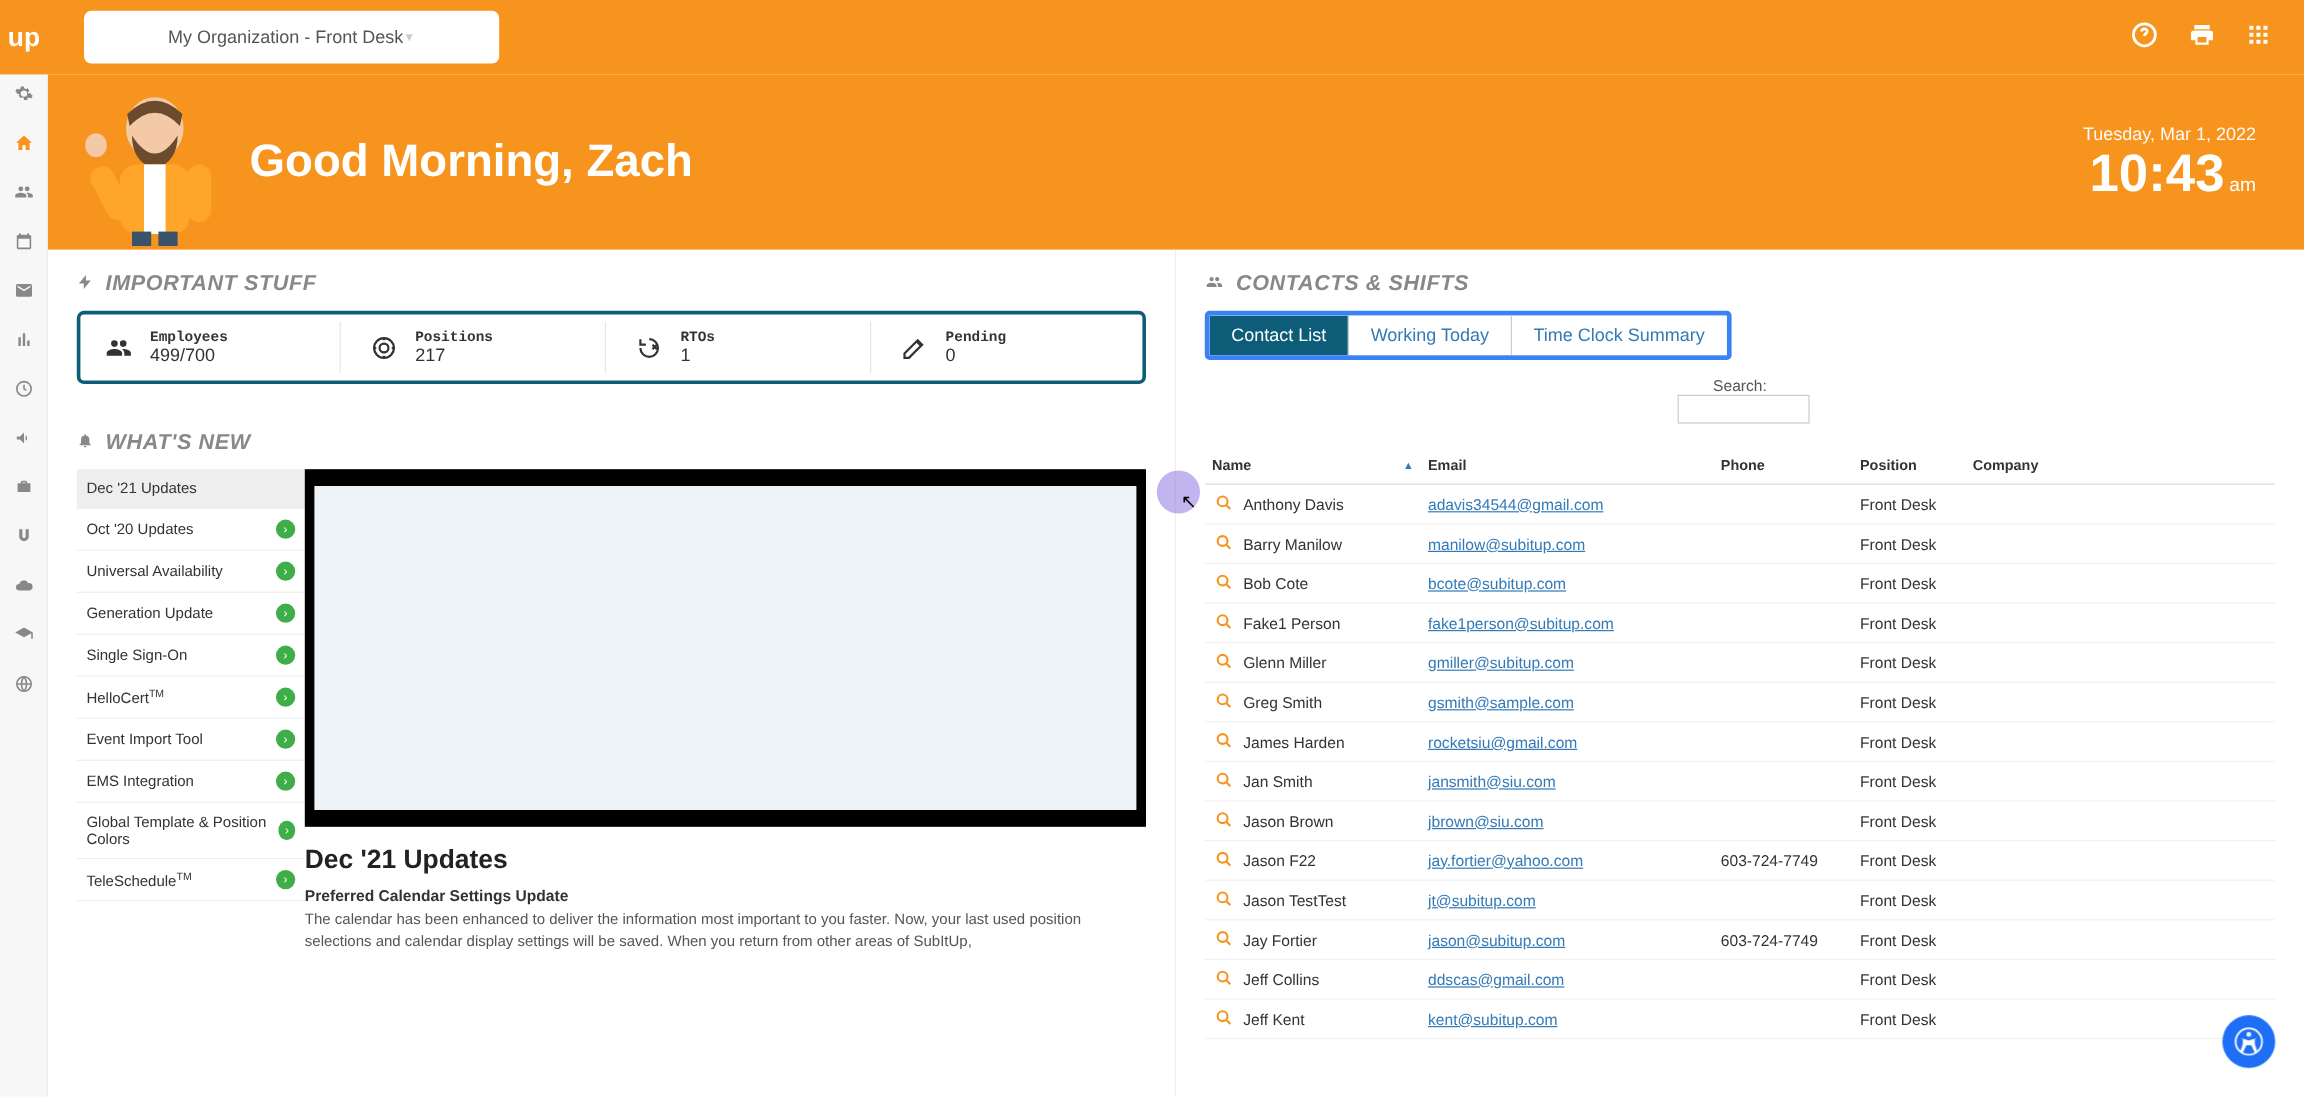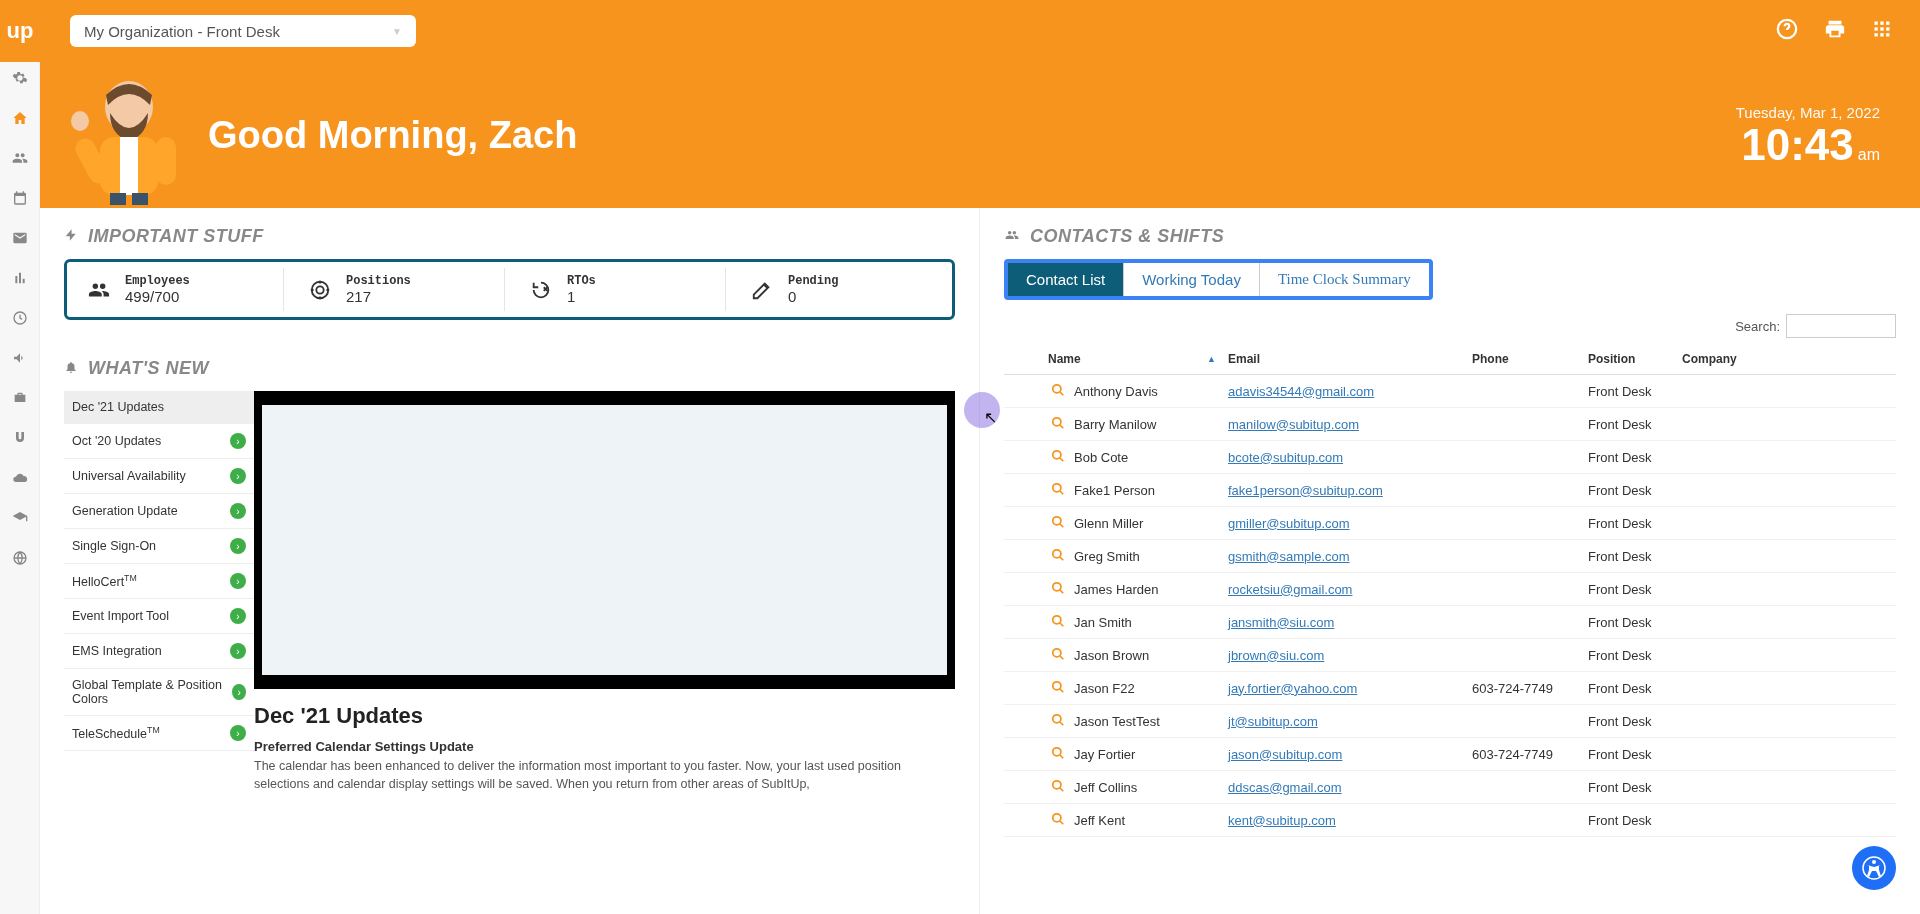--- a/index.html
+++ b/index.html
@@ -5,21 +5,21 @@
 * { margin:0; padding:0; box-sizing:border-box; font-family: -apple-system, BlinkMacSystemFont, "Segoe UI", Helvetica, Arial, sans-serif; }
 body { background:#fff; color:#333; overflow:hidden; }
 .app { display:flex; height:914px; width:1920px; }
 .mini-sidebar { width:40px; background:#f7f7f7; border-right:1px solid #eee; display:flex; flex-direction:column; align-items:center; padding-top:70px; gap:20px; position:relative; z-index:5;}
 .mini-sidebar .mi { color:#888; cursor:pointer; }
 .mini-sidebar .mi.active { color:#f7941e; }
 .main { flex:1; display:flex; flex-direction:column; }
 .topbar { background:#f7941e; height:62px; display:flex; align-items:center; padding:0 28px 0 0; position:relative; z-index:4;}
 .logo { width:40px; height:62px; background:#f7941e; display:flex; align-items:center; justify-content:center; position:absolute; left:0; top:0; z-index:6;}
 .logo-txt { color:#fff; font-weight:900; font-size:22px; }
-.org-selector { background:#fff; border-radius:6px; height:32px; width:346px; margin-left:30px; display:flex; align-items:center; padding:10px 14px; justify-content:space-between; color:#555; font-size:15px; cursor:pointer;}
+.org-selector { background:#fff; border-radius:6px; height:44px; width:346px; margin-left:30px; display:flex; align-items:center; padding:10px 14px; justify-content:center; color:#555; font-size:15px; cursor:pointer;}
 .org-caret { color:#ccc; font-size:10px; }
 .top-right { margin-left:auto; display:flex; gap:26px; align-items:center; }
 .top-icon { color:#fff; cursor:pointer; }
 .hero { background:#f7941e; height:146px; display:flex; align-items:center; padding:0 40px 0 24px; position:relative;}
 .avatar { width:130px; height:140px; display:flex; align-items:flex-end; justify-content:center;}
 .avatar svg { display:block; }
 .greeting { color:#fff; font-size:38px; font-weight:800; margin-left:14px;}
 .datetime { margin-left:auto; text-align:right; color:#fff; }
 .datetime .date { font-size:15px; opacity:.95; }
 .datetime .time { font-size:44px; font-weight:800; line-height:1; margin-top:2px;}
@@ -43,28 +43,28 @@
 .wn-body { flex:1; }
 .video-thumb { background:#000; height:298px; position:relative; display:flex; align-items:center; justify-content:center;}
 .video-thumb .play { width:60px; height:60px; background:rgba(247,148,30,.9); display:flex; align-items:center; justify-content:center; color:#fff; font-size:26px;}
 .video-inner { position:absolute; inset:14px 8px; background:#eef3f7; }
 .article { padding:14px 0 0 0;}
 .article h2 { font-size:22px; font-weight:800; color:#222; margin-bottom:10px;}
 .article h4 { font-size:13px; font-weight:700; margin-bottom:4px;}
 .article p { font-size:12.5px; color:#555; line-height:1.4;}
 .tabs { display:flex; border:4px solid #3b82f6; border-radius:4px; overflow:hidden; width:fit-content;}
 .tab { padding:8px 18px; font-size:15px; color:#337ab7; background:#fff; cursor:pointer; border-right:1px solid #ccc;}
-.tab:last-child{border-right:none;font-family:Liberation Serif, serif;}
+.tab:last-child{border-right:none;}
 .tab.active { background:#0d5d78; color:#fff; }
-.search-row { display:flex; justify-content:flex-end; align-items:center; margin:14px 0 6px; font-size:13px; color:#555;}
+.search-row { display:flex; justify-content:flex-end; align-items:center; margin:14px 0 20px; font-size:13px; color:#555;flex-direction:column;}
 .search-row input { border:1px solid #ccc; height:24px; width:110px; margin-left:6px; padding:0 4px; font-size:12px;}
 .contacts { width:100%; position:relative;}
 .chead { display:flex; font-size:12px; font-weight:700; color:#333; border-bottom:1px solid #ddd; padding:8px 0;}
 .chead > div, .crow > div { padding:0 6px; }
-.c-name{ width:180px; display:flex; align-items:center; gap:6px;margin-left:38px;}
+.c-name{ width:180px; display:flex; align-items:center; gap:6px;}
 .c-email{ width:244px;}
 .c-phone{ width:116px;}
 .c-pos{ width:94px;}
 .c-comp{ width:70px;}
 .chead .sort { color:#337ab7; font-size:9px; margin-left:auto;}
 .crow { display:flex; align-items:center; font-size:13px; padding:7.5px 0; border-bottom:1px solid #f0f0f0;}
 .crow .mag { color:#f7941e; width:20px; text-align:center; cursor:pointer;}
 .crow a { color:#337ab7; text-decoration:underline;}
 .contacts-scroll { max-height:480px; overflow-y:auto; position:relative; }
 .accessibility { position:fixed; right:24px; bottom:24px; width:44px; height:44px; border-radius:50%; background:#1e6ff5; display:flex; align-items:center; justify-content:center; color:#fff;}

